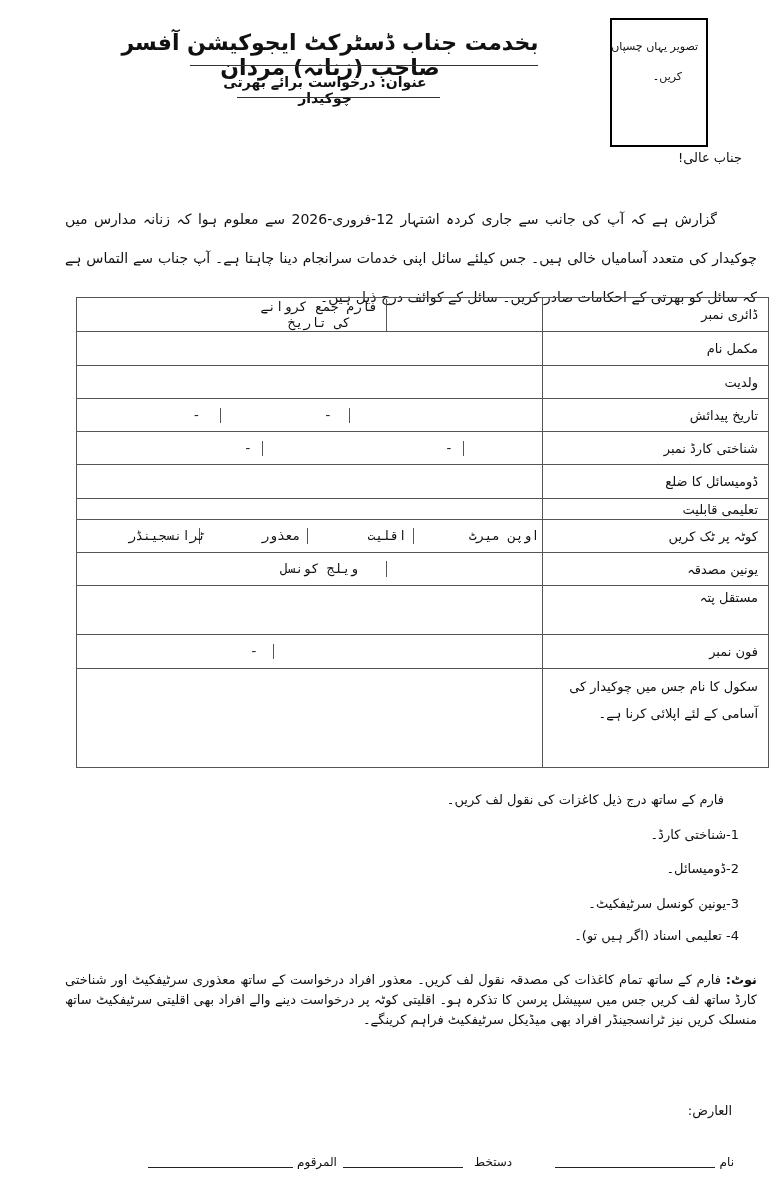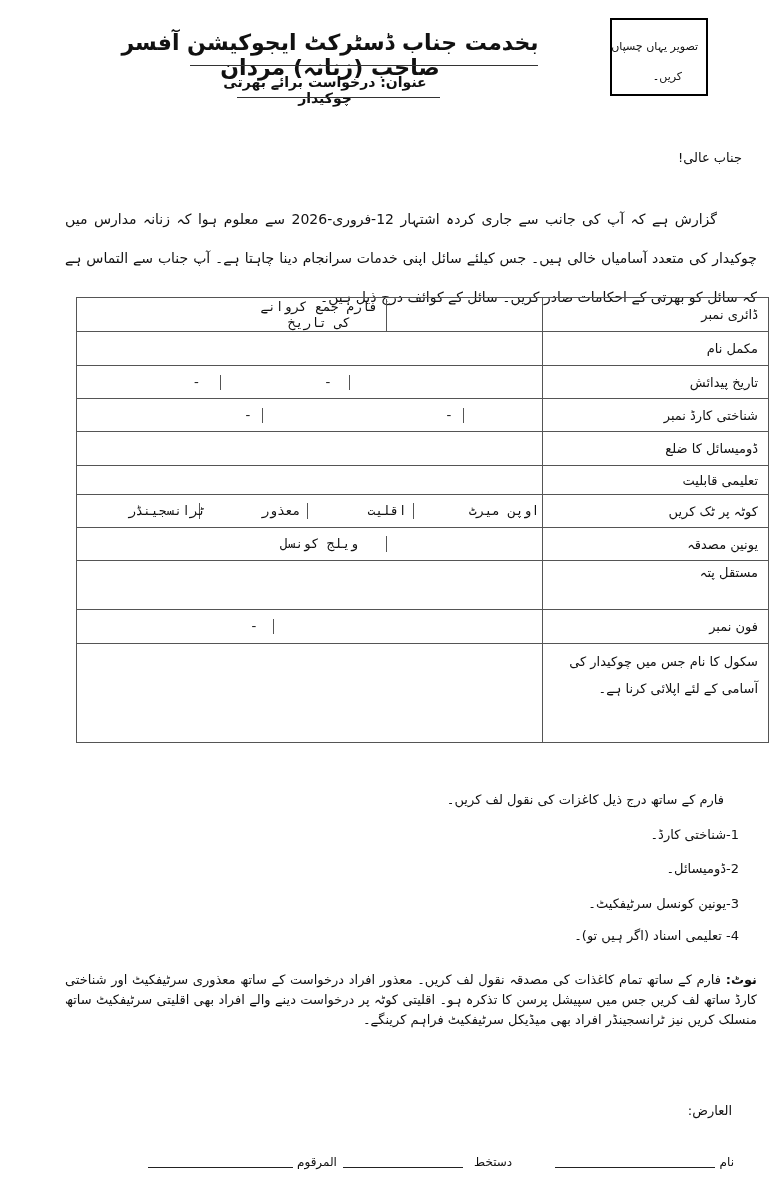--- a/index.html
+++ b/index.html
@@ -7,21 +7,21 @@
          font-family:"DejaVu Sans", sans-serif; color:#111; }
   .rtl { direction:rtl; unicode-bidi:embed; }
   .abs { position:absolute; }
 
   
   .title { left:120px; top:30px; width:420px; text-align:center; font-size:22px; font-weight:bold; }
   .title-line { left:190px; top:65px; width:348px; height:1px; background:#333; }
   .subject { left:210px; top:74px; width:230px; text-align:center; font-size:14px; font-weight:bold; }
   .subject-line { left:237px; top:97px; width:203px; height:1px; background:#333; }
 
-  .photo-box { left:610px; top:18px; width:98px; height:78px; border:2px solid #000; box-sizing:border-box; }
+  .photo-box { left:610px; top:18px; width:98px; height:129px; border:2px solid #000; box-sizing:border-box; }
   .photo-box .l1 { position:absolute; top:20px; right:8px; font-size:11px; white-space:nowrap; }
   .photo-box .l2 { position:absolute; top:50px; right:24px; font-size:11px; }
 
   .salutation { right:42px; top:150px; font-size:13px; }
   .para { left:65px; width:692px; top:200px; font-size:14px; line-height:39px; text-align:justify; text-indent:40px; }
 
   
   table.form { position:absolute; left:76px; top:297px; width:693px; border-collapse:collapse; }
   table.form td { border:1px solid #555; padding:0; position:relative; font-size:13px; }
   td.label { width:215px; text-align:right; padding-right:10px !important; vertical-align:middle; }
@@ -67,20 +67,24 @@
         <div style="flex:1"></div>
       </div>
     </td>
   </tr>
 
   <tr style="height:34px">
     <td class="label">مکمل نام</td>
     <td class="valcell"></td>
   </tr>
 
+  <tr style="height:33px">
+    <td class="label">ولدیت</td>
+    <td class="valcell"></td>
+  </tr>
 
   <tr style="height:33px">
     <td class="label">تاریخ پیدائش</td>
     <td class="valcell">
       <div class="grid">
         <div style="width:44px"></div>
         <div style="width:52px"></div>
         <div style="width:48px">-</div>
         <div style="width:43px"></div>
         <div style="width:43px"></div>
@@ -114,21 +118,21 @@
         <div style="flex:1"></div>
       </div>
     </td>
   </tr>
 
   <tr style="height:34px">
     <td class="label">ڈومیسائل کا ضلع</td>
     <td class="valcell"></td>
   </tr>
 
-  <tr style="height:29px">
+  <tr style="height:21px">
     <td class="label">تعلیمی قابلیت</td>
     <td class="valcell"></td>
   </tr>
 
   <tr style="height:33px">
     <td class="label">کوٹہ پر ٹک کریں</td>
     <td class="valcell">
       <div class="grid">
         <div style="width:58px"></div>
         <div style="width:65px" class="rtl">ٹرانسجینڈر</div>

